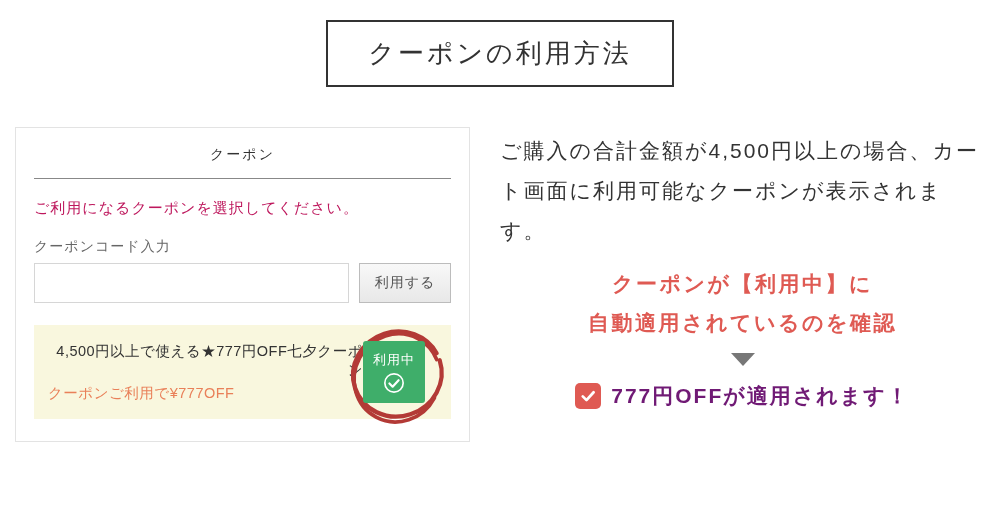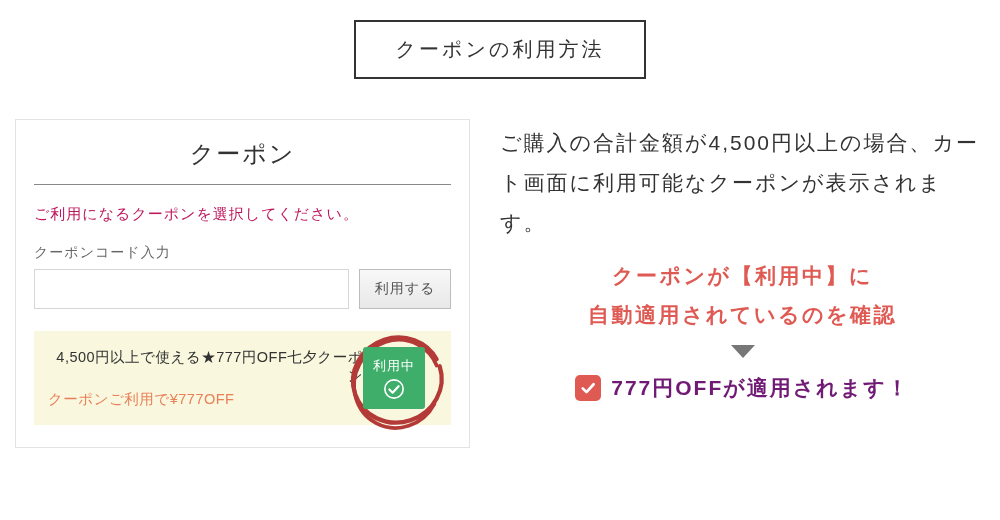--- a/index.html
+++ b/index.html
@@ -11,21 +11,21 @@
     color: #333;
   }
   .page {
     width: 100%;
     height: 100%;
     padding-top: 20px;
   }
   .title-box {
     border: 2px solid #333;
     padding: 14px 40px;
-    font-size: 20px;
+    font-size: 26px;
     letter-spacing: 3px;
     display: inline-block;
     font-weight: 500;
   }
   .title-wrap {
     text-align: center;
     margin-bottom: 40px;
   }
   .cols {
     display: flex;
@@ -34,21 +34,21 @@
     gap: 30px;
   }
   .left {
     width: 455px;
     border: 1px solid #e3e3e3;
     padding: 18px 18px 22px 18px;
     background: #fff;
   }
   .panel-title {
     text-align: center;
-    font-size: 24px;
+    font-size: 14px;
     letter-spacing: 2px;
     padding-bottom: 14px;
     border-bottom: 1px solid #888;
     margin-bottom: 20px;
     font-weight: 400;
   }
   .instruction {
     font-size: 15px;
     letter-spacing: 1px;
     margin-bottom: 20px;

